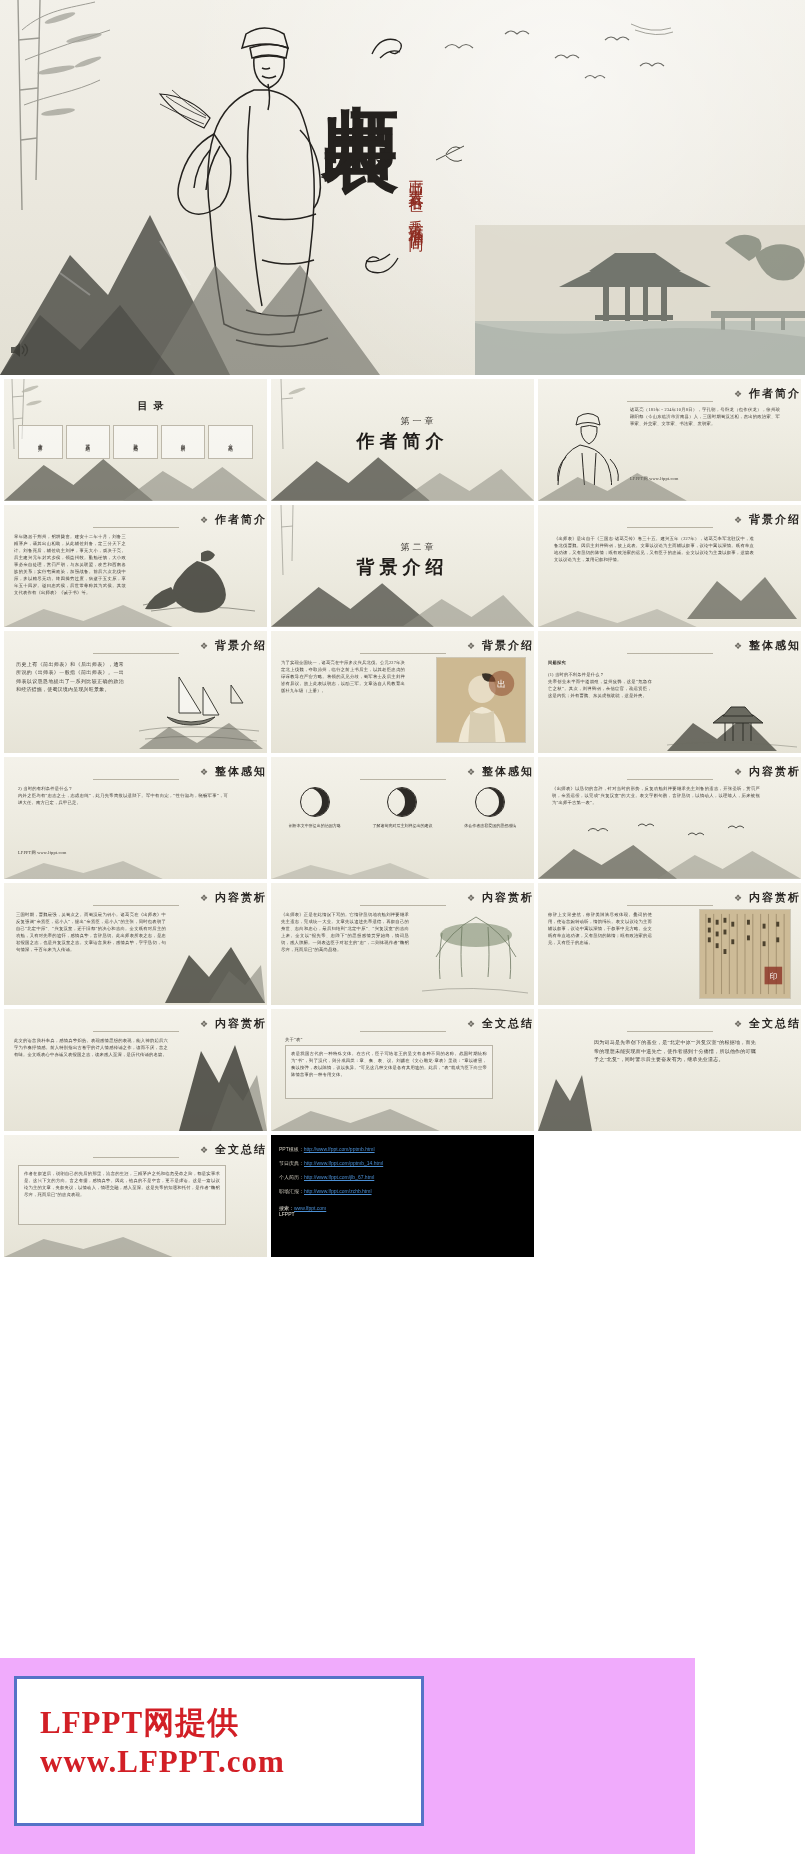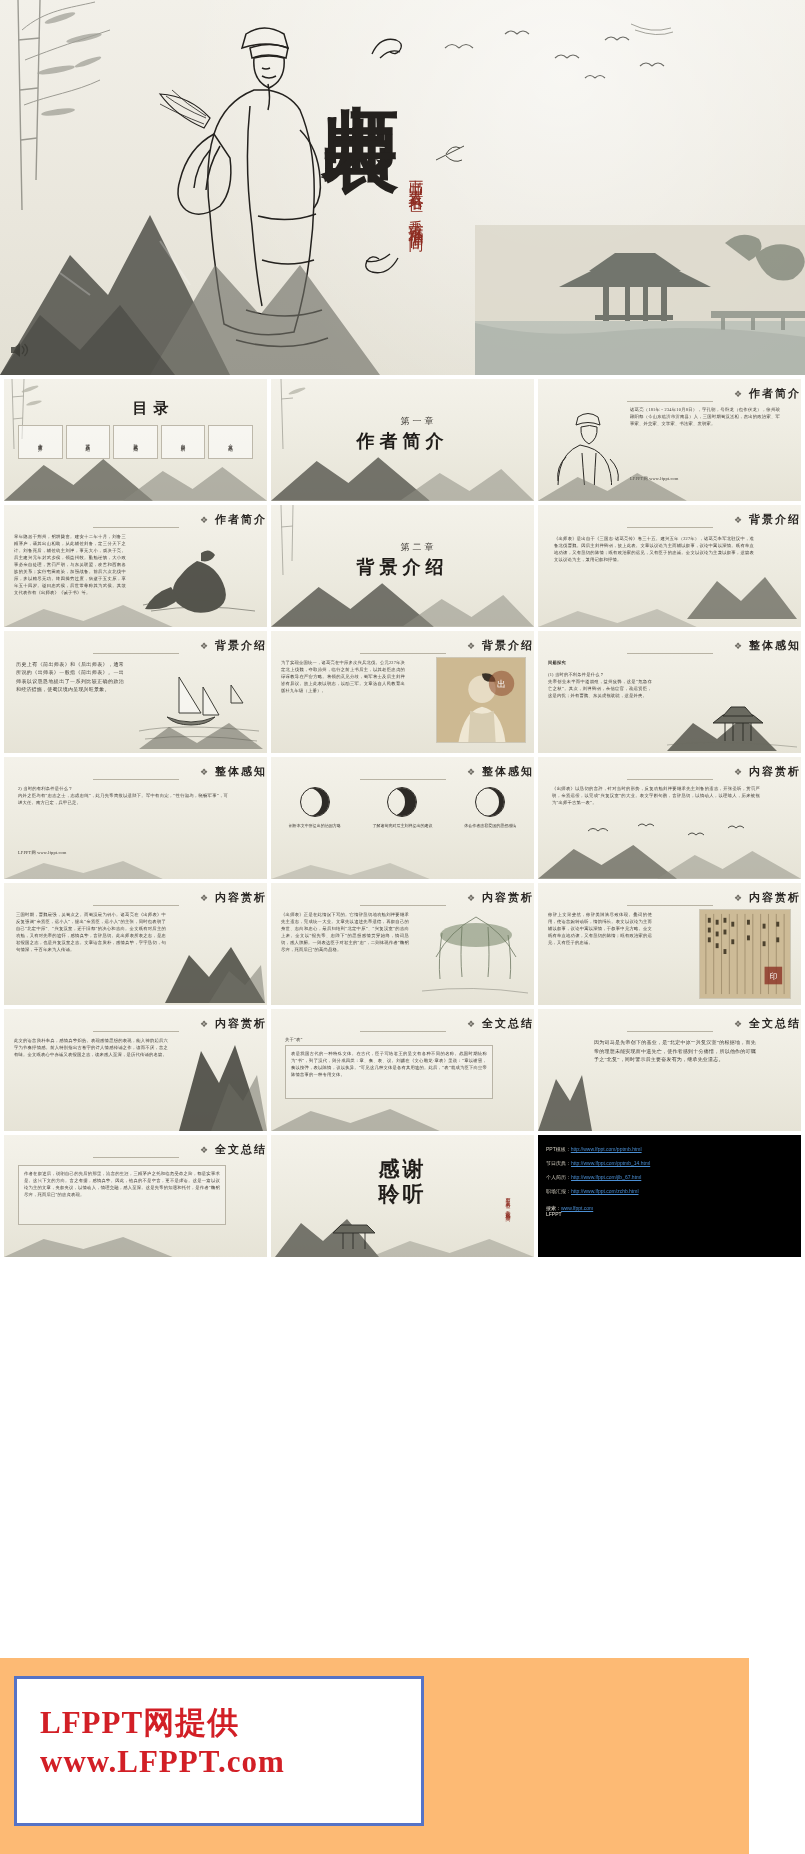--- a/index.html
+++ b/index.html
@@ -93,21 +93,21 @@
     position:absolute;
     font-family:"Liberation Serif", serif;
     font-size:4.3px; line-height:7px; color:#3b3732;
     text-align:justify; letter-spacing:.2px;
   }
   .boxed{
     border:1px solid #b9b4a6; padding:4px 5px; background:rgba(255,255,255,.25);
   }
   .toc-title{
     position:absolute; top:20px; left:0; width:100%; text-align:center;
-    font-family:"Liberation Serif", serif; font-size:15px; letter-spacing:6px;
+    font-family:"Liberation Serif", serif; font-size:10px; letter-spacing:6px;
     color:#23201d; font-weight:700;padding-left:36px;
   }
   .toc-row{
     position:absolute; top:46px; left:14px; right:14px;
     display:flex; justify-content:space-between; gap:3px;
   }
   .toc-card{
     flex:1; height:34px;
     background:rgba(255,255,255,.5);
     border:1px solid #bdb8aa;
@@ -153,22 +153,22 @@
   }
   .links{ position:absolute; left:8px; top:10px; }
   .links .row{ margin-bottom:6px; font-size:5px; line-height:8px; color:#d8d4c9; font-family:"Liberation Sans", sans-serif;}
   .links .row a{ color:#4b8fd4; text-decoration:underline; }
   .links .label{ color:#cfcabd; }
   .links .search{ margin-top:10px; color:#e4e0d6; font-size:5px; }
   .links .search a{ color:#4b8fd4; }
 
   
   .footer{
-    position:absolute; left:0; bottom:0; width:749px; height:196px;
-    background:#fdba74;
+    position:absolute; left:0; bottom:0; width:695px; height:196px;
+    background:#f0abfc;
   }
   .footer-box{
     position:absolute; left:14px; top:18px; width:410px; height:150px;
     border:3px solid #5573c7; background:#fff;
   }
   .footer-text{
     position:absolute; left:40px; top:44px;
     font-family:"Liberation Serif", serif;
     color:#d21f26; font-weight:700;
   }
@@ -663,38 +663,20 @@
       <div class="s-head"><span class="deco">❖</span><span>全文总结</span></div>
       <div class="s-head-underline"></div>
       <div class="body-text boxed" style="left:14px; top:30px; width:208px; height:60px; overflow:hidden;">作者在叙述后，说明自己的先后的那里，流言的生涯，三顾茅庐之托和临危受命之险，都是实事求是。这只下文的方向。言之有据，感情真挚。因此，他真的不是空言，更不是虚语。这是一篇以议论为主的文章，夹叙夹议，以情动人，情理交融，感人至深。这是先帝的知遇和托付，是作者“鞠躬尽瘁，死而后已”的忠贞表现。</div>
       <svg class="mtn" style="height:26px" viewBox="0 0 265 26">
           <g fill="#6f6f65" opacity=".5">
             <path d="M0 26 L40 8 L80 18 L120 6 L170 26 Z"></path>
           </g>
         </svg>
     </div>
 
-    <div class="slide">
-      <div class="thanks">感谢聆听</div>
-      <div class="thanks-side">出师一表真名世，千载谁堪伯仲间。</div>
-      <svg style="position:absolute; left:4px; bottom:0; width:120px; height:56px" viewBox="0 0 120 56">
-        <g fill="#4d4d45" opacity=".75">
-            <path d="M0 56 L26 22 L48 40 L72 18 L104 56 Z"></path>
-          </g>
-        <g stroke="#2e2e28" fill="none" stroke-width=".9">
-          <path d="M66 24 L92 24 L100 32 L58 32 Z" fill="#6a6a60"></path>
-          <path d="M68 32 L68 48 M90 32 L90 48 M78 32 L78 48"></path>
-        </g>
-      </svg>
-      <svg class="mtn" style="height:22px" viewBox="0 0 265 22">
-          <g fill="#7d7d72" opacity=".45">
-            <path d="M100 22 L140 6 L180 18 L220 4 L265 22 Z"></path>
-          </g>
-        </svg>
-    </div>
 
     <div class="slide dark">
       <div class="links">
         <div class="row">
           <span class="label">PPT模板：</span><a href="#">http://www.lfppt.com/pptmb.html</a>
         </div>
         <div class="row">
           <span class="label">节日庆典：</span><a href="#">http://www.lfppt.com/pptmb_14.html</a>
         </div>
         <div class="row">

